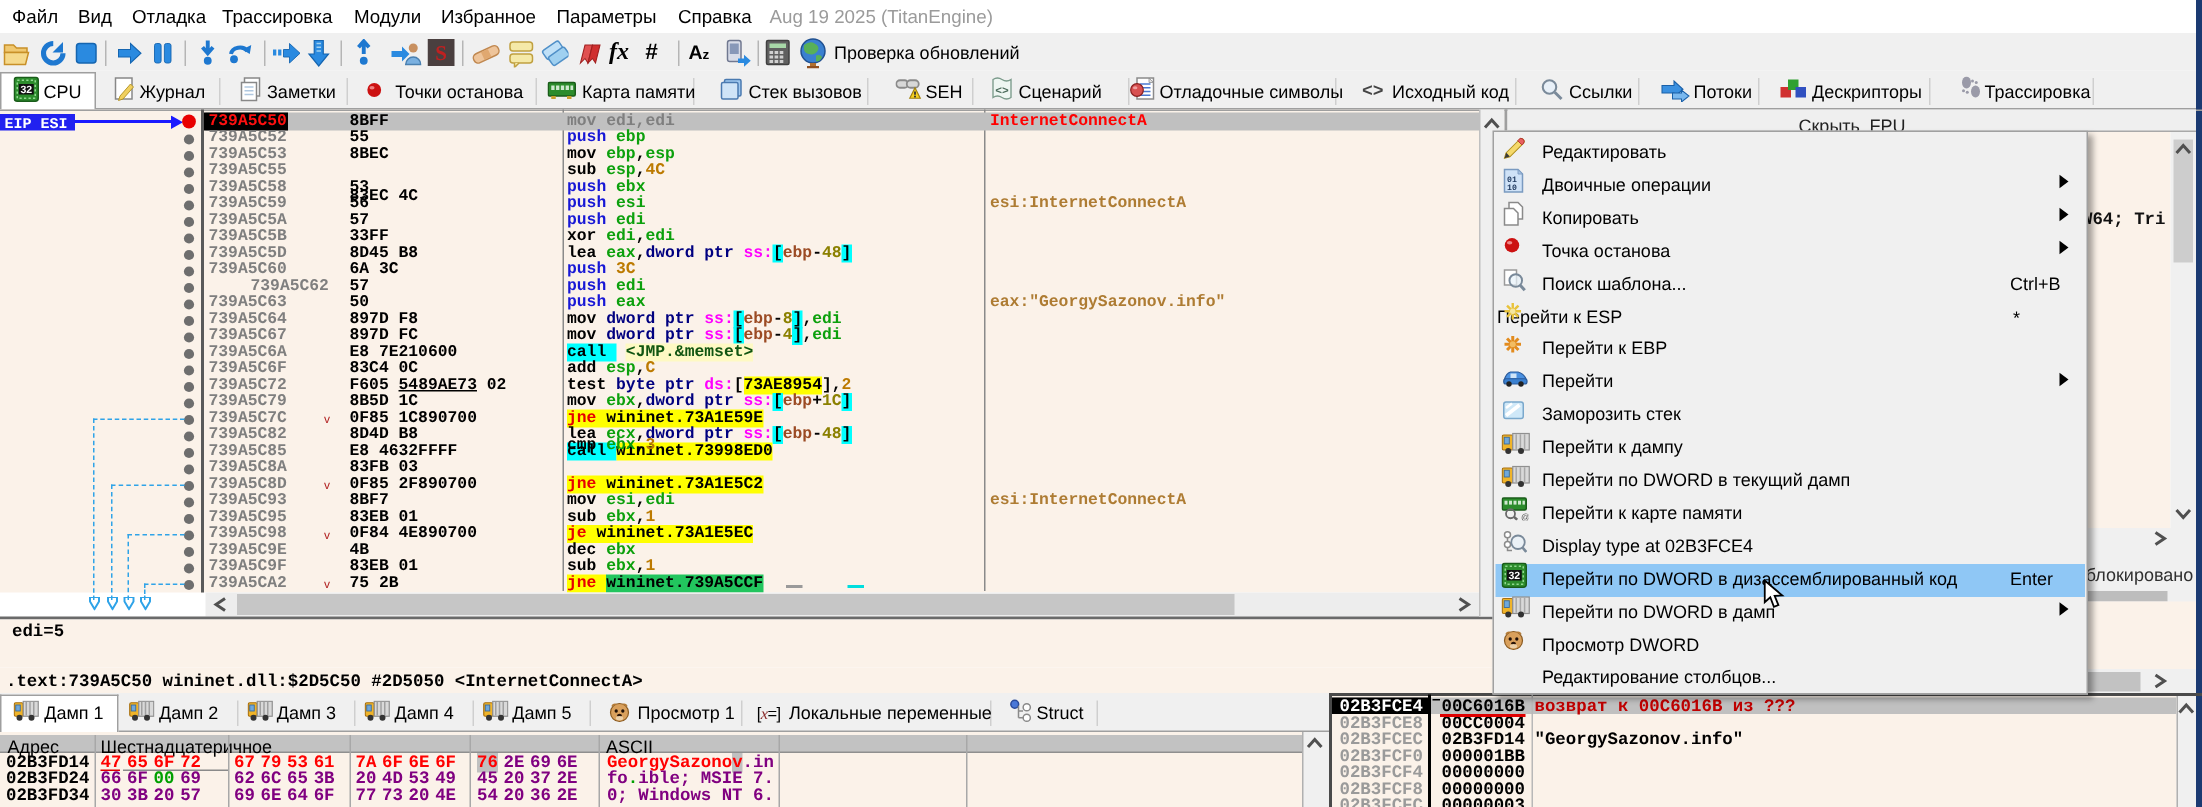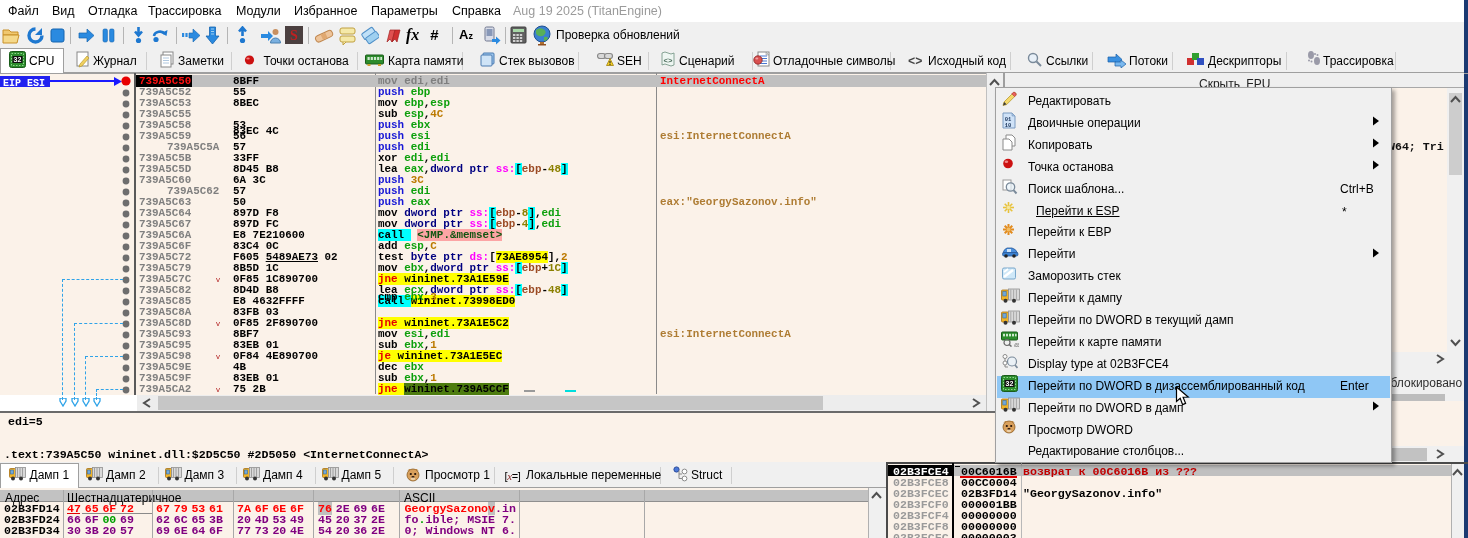--- a/index.html
+++ b/index.html
@@ -265,21 +265,21 @@
 <div class="a mono" style="left:139px;top:108.76px;"><span style="color:#7f7f7f;">739A5C55</span></div>
 <div class="a mono" style="left:233px;top:126px;"><span style="color:#000000;">83EC 4C</span></div>
 <div class="a mono" style="left:378px;top:108.76px;"><span style="color:#000000;">sub </span><span style="color:#0ca00c;">esp</span><span style="color:#000000;">,</span><span style="color:#bc7a00;">4C</span></div>
 <div class="a mono" style="left:139px;top:119.78px;"><span style="color:#7f7f7f;">739A5C58</span></div>
 <div class="a mono" style="left:233px;top:119.78px;"><span style="color:#000000;">53</span></div>
 <div class="a mono" style="left:378px;top:119.78px;"><span style="color:#1717d6;">push </span><span style="color:#0ca00c;">ebx</span></div>
 <div class="a mono" style="left:139px;top:130.8px;"><span style="color:#7f7f7f;">739A5C59</span></div>
 <div class="a mono" style="left:233px;top:130.8px;"><span style="color:#000000;">56</span></div>
 <div class="a mono" style="left:378px;top:130.8px;"><span style="color:#1717d6;">push </span><span style="color:#0ca00c;">esi</span></div>
 <div class="a mono" style="left:660px;top:130.8px;"><span style="color:#ae7c33;">esi:InternetConnectA</span></div>
-<div class="a mono" style="left:139px;top:141.82px;"><span style="color:#7f7f7f;margin-left:28px;">739A5C5A</span></div>
+<div class="a mono" style="left:139px;top:141.82px;"><span style="color:#7f7f7f;">739A5C5A</span></div>
 <div class="a mono" style="left:233px;top:141.82px;"><span style="color:#000000;">57</span></div>
 <div class="a mono" style="left:378px;top:141.82px;"><span style="color:#1717d6;">push </span><span style="color:#0ca00c;">edi</span></div>
 <div class="a mono" style="left:139px;top:152.84px;"><span style="color:#7f7f7f;">739A5C5B</span></div>
 <div class="a mono" style="left:233px;top:152.84px;"><span style="color:#000000;">33FF</span></div>
 <div class="a mono" style="left:378px;top:152.84px;"><span style="color:#000000;">xor </span><span style="color:#0ca00c;">edi</span><span style="color:#000000;">,</span><span style="color:#0ca00c;">edi</span></div>
 <div class="a mono" style="left:139px;top:163.86px;"><span style="color:#7f7f7f;">739A5C5D</span></div>
 <div class="a mono" style="left:233px;top:163.86px;"><span style="color:#000000;">8D45 B8</span></div>
 <div class="a mono" style="left:378px;top:163.86px;"><span style="color:#000000;">lea </span><span style="color:#0ca00c;">eax</span><span style="color:#000000;">,</span><span style="color:#000080;">dword ptr </span><span style="color:#ff00ff;">ss:</span><span style="color:#000000;background:#00ffff;">[</span><span style="color:#9b4a23;">ebp</span><span style="color:#000000;">-</span><span style="color:#8b8000;">48</span><span style="color:#000000;background:#00ffff;">]</span></div>
 <div class="a mono" style="left:139px;top:174.88px;"><span style="color:#7f7f7f;">739A5C60</span></div>
 <div class="a mono" style="left:233px;top:174.88px;"><span style="color:#000000;">6A 3C</span></div>
@@ -292,21 +292,21 @@
 <div class="a mono" style="left:378px;top:196.92000000000002px;"><span style="color:#1717d6;">push </span><span style="color:#0ca00c;">eax</span></div>
 <div class="a mono" style="left:660px;top:196.92000000000002px;"><span style="color:#ae7c33;">eax:"GeorgySazonov.info"</span></div>
 <div class="a mono" style="left:139px;top:207.94px;"><span style="color:#7f7f7f;">739A5C64</span></div>
 <div class="a mono" style="left:233px;top:207.94px;"><span style="color:#000000;">897D F8</span></div>
 <div class="a mono" style="left:378px;top:207.94px;"><span style="color:#000000;">mov </span><span style="color:#000080;">dword ptr </span><span style="color:#ff00ff;">ss:</span><span style="color:#000000;background:#00ffff;">[</span><span style="color:#9b4a23;">ebp</span><span style="color:#000000;">-</span><span style="color:#8b8000;">8</span><span style="color:#000000;background:#00ffff;">]</span><span style="color:#000000;">,</span><span style="color:#0ca00c;">edi</span></div>
 <div class="a mono" style="left:139px;top:218.95999999999998px;"><span style="color:#7f7f7f;">739A5C67</span></div>
 <div class="a mono" style="left:233px;top:218.95999999999998px;"><span style="color:#000000;">897D FC</span></div>
 <div class="a mono" style="left:378px;top:218.95999999999998px;"><span style="color:#000000;">mov </span><span style="color:#000080;">dword ptr </span><span style="color:#ff00ff;">ss:</span><span style="color:#000000;background:#00ffff;">[</span><span style="color:#9b4a23;">ebp</span><span style="color:#000000;">-</span><span style="color:#8b8000;">4</span><span style="color:#000000;background:#00ffff;">]</span><span style="color:#000000;">,</span><span style="color:#0ca00c;">edi</span></div>
 <div class="a mono" style="left:139px;top:229.98000000000002px;"><span style="color:#7f7f7f;">739A5C6A</span></div>
 <div class="a mono" style="left:233px;top:229.98000000000002px;"><span style="color:#000000;">E8 7E210600</span></div>
-<div class="a mono" style="left:378px;top:229.98000000000002px;"><span style="color:#000000;background:#00ffff;">call </span><span style="color:#000000;"> </span><span style="color:#115511;background:#fca5a5;">&lt;JMP.&amp;memset&gt;</span></div>
+<div class="a mono" style="left:378px;top:229.98000000000002px;"><span style="color:#000000;background:#00ffff;">call </span><span style="color:#000000;"> </span><span style="color:#115511;background:#fef9c3;">&lt;JMP.&amp;memset&gt;</span></div>
 <div class="a mono" style="left:139px;top:241.0px;"><span style="color:#7f7f7f;">739A5C6F</span></div>
 <div class="a mono" style="left:233px;top:241.0px;"><span style="color:#000000;">83C4 0C</span></div>
 <div class="a mono" style="left:378px;top:241.0px;"><span style="color:#000000;">add </span><span style="color:#0ca00c;">esp</span><span style="color:#000000;">,</span><span style="color:#bc7a00;">C</span></div>
 <div class="a mono" style="left:139px;top:252.01999999999998px;"><span style="color:#7f7f7f;">739A5C72</span></div>
 <div class="a mono" style="left:233px;top:252.01999999999998px;"><span style="color:#000000;">F605 <u>5489AE73</u> 02</span></div>
 <div class="a mono" style="left:378px;top:252.01999999999998px;"><span style="color:#000000;">test </span><span style="color:#000080;">byte ptr </span><span style="color:#ff00ff;">ds:</span><span style="color:#000000;">[</span><span style="color:#000000;background:#ffff00;">73AE8954</span><span style="color:#000000;">]</span><span style="color:#000000;">,</span><span style="color:#bc7a00;">2</span></div>
 <div class="a mono" style="left:139px;top:263.04px;"><span style="color:#7f7f7f;">739A5C79</span></div>
 <div class="a mono" style="left:233px;top:263.04px;"><span style="color:#000000;">8B5D 1C</span></div>
 <div class="a mono" style="left:378px;top:263.04px;"><span style="color:#000000;">mov </span><span style="color:#0ca00c;">ebx</span><span style="color:#000000;">,</span><span style="color:#000080;">dword ptr </span><span style="color:#ff00ff;">ss:</span><span style="color:#000000;background:#00ffff;">[</span><span style="color:#9b4a23;">ebp</span><span style="color:#000000;">+</span><span style="color:#8b8000;">1C</span><span style="color:#000000;background:#00ffff;">]</span></div>
 <div class="a mono" style="left:139px;top:274.06px;"><span style="color:#7f7f7f;">739A5C7C</span></div>
@@ -339,21 +339,21 @@
 <div class="a mono" style="left:378px;top:351.2px;"><span style="color:#e60000;background:#ffff00;">je </span><span style="color:#000000;background:#ffff00;">wininet.73A1E5EC</span></div>
 <div class="a mono" style="left:139px;top:362.21999999999997px;"><span style="color:#7f7f7f;">739A5C9E</span></div>
 <div class="a mono" style="left:233px;top:362.21999999999997px;"><span style="color:#000000;">4B</span></div>
 <div class="a mono" style="left:378px;top:362.21999999999997px;"><span style="color:#000000;">dec </span><span style="color:#0ca00c;">ebx</span></div>
 <div class="a mono" style="left:139px;top:373.23999999999995px;"><span style="color:#7f7f7f;">739A5C9F</span></div>
 <div class="a mono" style="left:233px;top:373.23999999999995px;"><span style="color:#000000;">83EB 01</span></div>
 <div class="a mono" style="left:378px;top:373.23999999999995px;"><span style="color:#000000;">sub </span><span style="color:#0ca00c;">ebx</span><span style="color:#000000;">,</span><span style="color:#bc7a00;">1</span></div>
 <div class="a mono" style="left:139px;top:384.26px;"><span style="color:#7f7f7f;">739A5CA2</span></div>
 <div class="a mono" style="left:233px;top:384.26px;"><span style="color:#000000;">75 2B</span></div>
 <div class="a" style="left:216px;top:385.76px;font-size:8px;line-height:8px;"><span style="color:#b22222;font-size:8px;">v</span></div>
-<div class="a mono" style="left:378px;top:384.26px;"><span style="color:#e60000;background:#ffff00;">jne </span><span style="color:#000000;background:#4d7c0f;">wininet.739A5CCF</span></div>
+<div class="a mono" style="left:378px;top:384.26px;"><span style="color:#e60000;background:#ffff00;">jne </span><span style="color:#000000;background:#22c55e;">wininet.739A5CCF</span></div>
 <div class="a" style="left:524px;top:390px;width:11px;height:1.8px;background:#9a9a9a;"></div>
 <div class="a" style="left:565px;top:390px;width:11px;height:1.8px;background:#00dede;"></div>
 <div class="a" style="left:0px;top:75.7px;width:50px;height:11px;background:#2121f0;"></div>
 <div class="a" style="left:3px;top:76.2px;line-height:10px;"><span style="color:#fff;font-family:'Liberation Mono',monospace;font-size:10px;font-weight:bold;">EIP ESI</span></div>
 <div class="a" style="left:50px;top:79.7px;width:65px;height:2.6px;background:#1a1aff;"></div>
 <div class="a" style="left:114px;top:76.7px;"><svg width="9" height="9" viewBox="0 0 9 9">
       <path d="M0 0 l8 4.5 -8 4.5 z" fill="#1a1aff"></path>
     </svg></div>
 <div class="a" style="left:119.5px;top:74.7px;"><svg width="12" height="12" viewBox="0 0 12 12">
       <circle cx="6" cy="6" r="4.6" fill="#e80000"></circle>
@@ -724,21 +724,21 @@
 <div class="a" style="left:1372px;top:160.2px;"><svg width="8" height="10" viewBox="0 0 8 10">
       <path d="M1 0.5 l6 4.5 -6 4.5 z" fill="#000"></path>
     </svg></div>
 <div class="a ui" style="left:1028px;top:181.6px;">Поиск шаблона...</div>
 <div class="a" style="left:1001px;top:178.1px;"><svg width="17" height="17" viewBox="0 0 17 17">
       <rect x="2" y="2" width="8" height="10" fill="#fff" stroke="#9a9a9a"></rect>
       <circle cx="9.5" cy="9" r="4.2" fill="#e8f2fa" fill-opacity=".7" stroke="#7a8a9a" stroke-width="1.3"></circle>
       <line x1="12.5" y1="12.2" x2="15.5" y2="15.5" stroke="#7a8a9a" stroke-width="2"></line>
     </svg></div>
 <div class="a ui" style="left:1340px;top:181.6px;">Ctrl+B</div>
-<div class="a ui" style="left:1036px;top:203.5px;text-decoration:underline;">Перейти к ESP</div>
+<div class="a ui" style="left:998px;top:203.5px;">Перейти к ESP</div>
 <div class="a" style="left:1002px;top:201.0px;"><svg width="13" height="13" viewBox="0 0 13 13">
       <g stroke="#e8c23a" stroke-width="1.6">
         <line x1="6.5" y1="1" x2="6.5" y2="12"></line>
         <line x1="1" y1="6.5" x2="12" y2="6.5"></line>
         <line x1="2.7" y1="2.7" x2="10.3" y2="10.3"></line>
         <line x1="10.3" y1="2.7" x2="2.7" y2="10.3"></line>
       </g>
       <circle cx="6.5" cy="6.5" r="1.8" fill="#f5e6a0"></circle>
     </svg></div>
 <div class="a ui" style="left:1342px;top:204.5px;">*</div>

